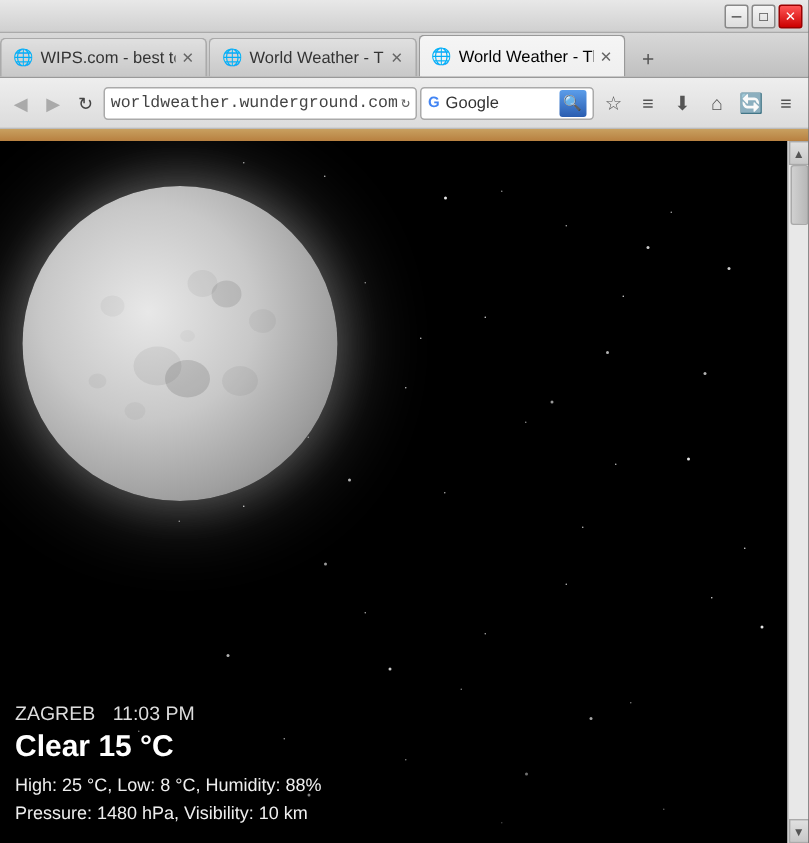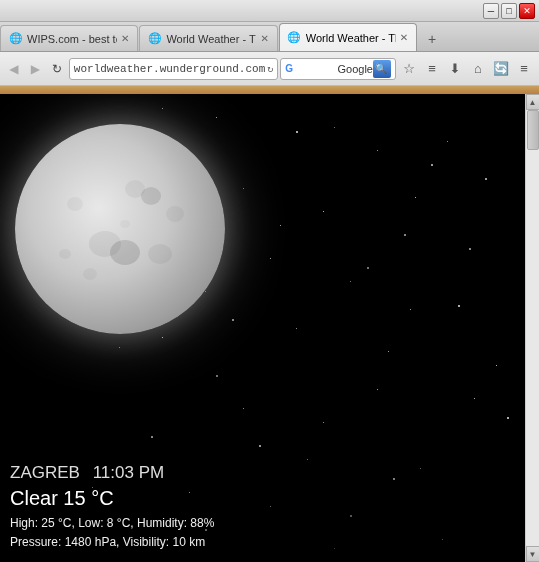--- a/index.html
+++ b/index.html
@@ -110,21 +110,21 @@
       height: 22px;
       border: 1px solid #aaa;
       border-radius: 3px;
       background: white;
       padding: 0 4px;
       font-size: 11px;
       display: flex; align-items: center;
       width: 130px;
     }
     .search-logo { color: #4285f4; font-size: 10px; font-weight: bold; margin-right: 2px; }
-    .search-input-text { flex: 1; font-size: 11px; color: #333; text-align: right; }
+    .search-input-text { flex: 1; font-size: 11px; color: #333; }
     .search-go-btn {
       width: 18px; height: 18px;
       background: linear-gradient(to bottom, #5b9dea, #2a5db0);
       border: none; border-radius: 2px;
       color: white; font-size: 10px; cursor: pointer;
       display: flex; align-items: center; justify-content: center;
     }
 
     
     .toolbar-icons {
@@ -226,27 +226,27 @@
 
     
     .weather-overlay {
       position: absolute;
       bottom: 10px;
       left: 10px;
       color: white;
       text-shadow: 1px 1px 2px rgba(0,0,0,0.8);
     }
     .weather-location-time {
-      font-size: 17px;
+      font-size: 13px;
       color: #ddd;
       margin-bottom: 4px;
     }
     .weather-condition {
       font-size: 20px;
-      font-weight: normal;
+      font-weight: bold;
       margin-bottom: 4px;
     }
     .weather-detail {
       font-size: 12px;
       line-height: 1.6;
       color: #eee;
     }
 
     
     .bottom-gradient {

